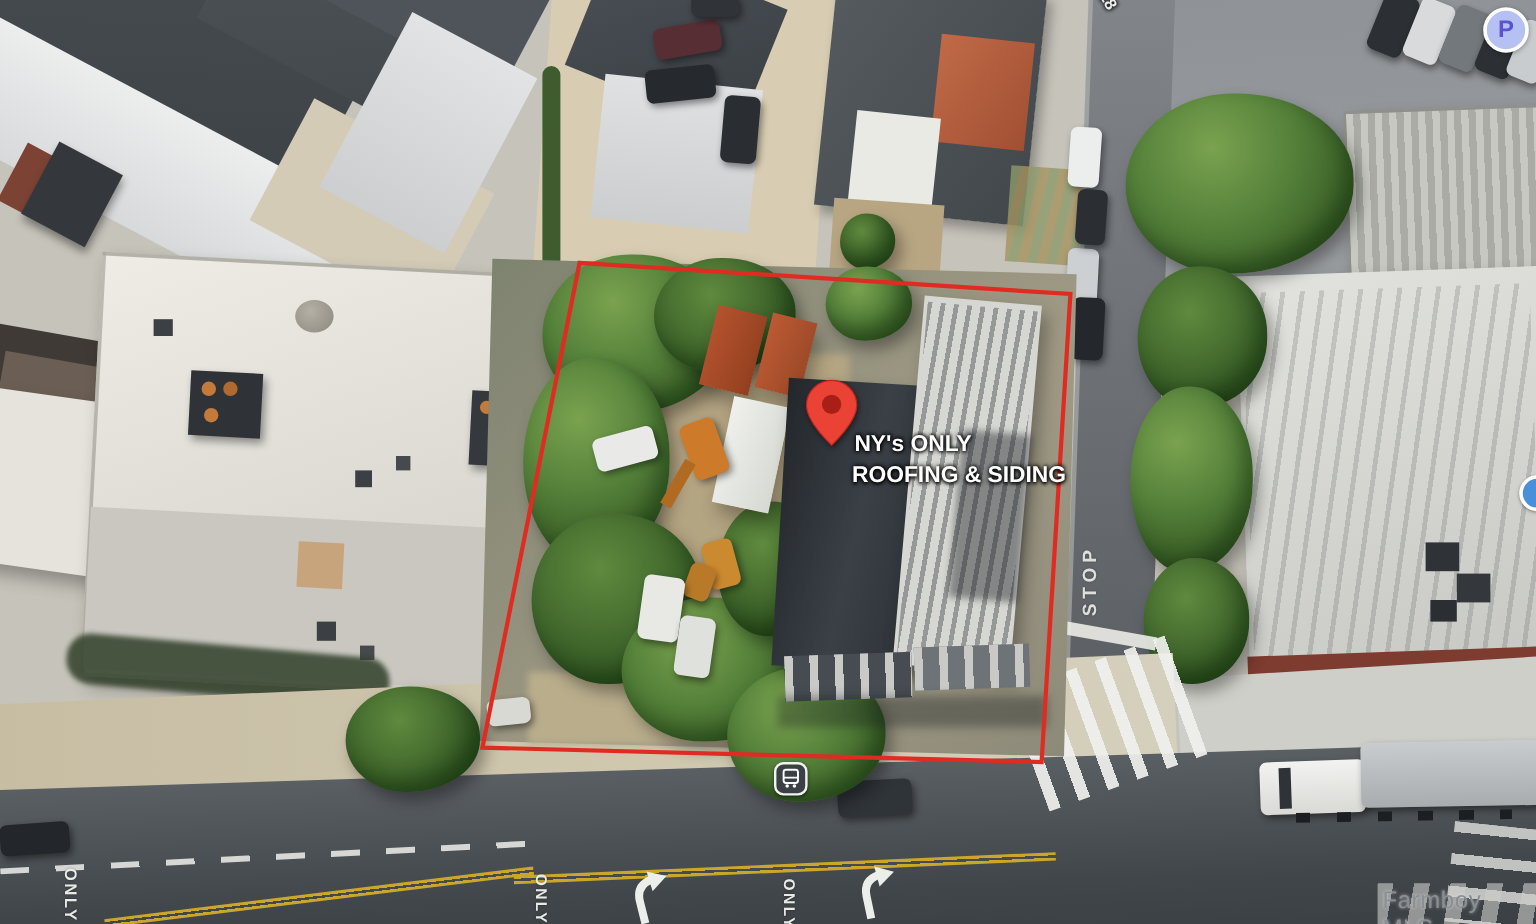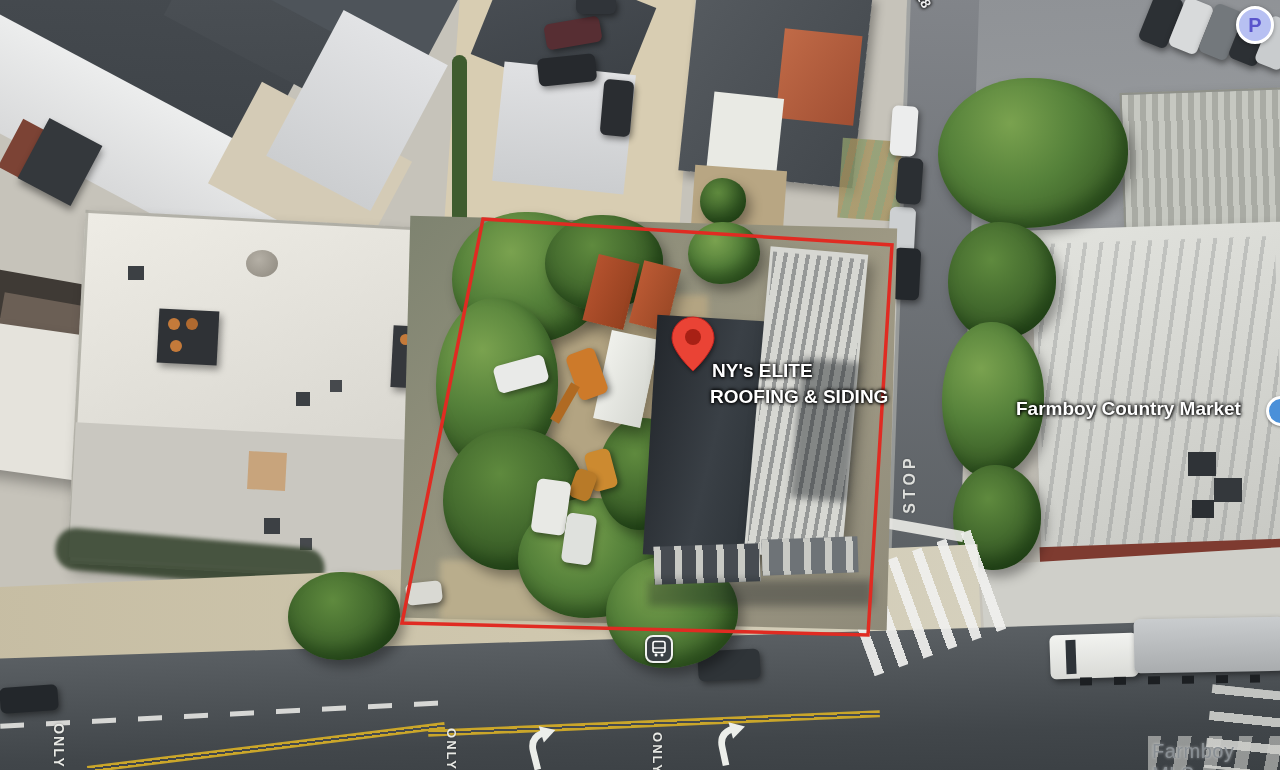--- a/index.html
+++ b/index.html
@@ -180,23 +180,22 @@
 
   <svg class="abs" style="left:0;top:0;" width="1280" height="770" viewBox="0 0 1280 770">
     <polygon points="483,219 892,245 868,635 402,623" fill="none" stroke="#e02b22" stroke-width="3.5" stroke-linejoin="miter"></polygon>
   </svg>
 
   <svg class="abs" style="left:671px;top:316px;filter:drop-shadow(1px 2px 2px rgba(0,0,0,.45));" width="44" height="56" viewBox="0 0 44 56">
     <path d="M22 1 C10.4 1 1 10.4 1 22 c0 14 21 33 21 33 s21 -19 21 -33 C43 10.4 33.6 1 22 1 Z" fill="#ea4335" stroke="#c5221f" stroke-width="1"></path>
     <circle cx="22" cy="21" r="8" fill="#a82015"></circle>
   </svg>
 
-  <div class="maplabel" style="left:712px;top:360px;font-size:19px;">NY's ELITE</div>
+  <div class="maplabel" style="left:712px;top:360px;font-size:19px;">NY's ONLY</div>
   <div class="maplabel" style="left:710px;top:386px;font-size:19px;">ROOFING &amp; SIDING</div>
-  <div class="maplabel" style="left:1016px;top:398px;font-size:19px;">Farmboy Country Market</div>
   <div class="maplabel" style="left:916px;top:-8px;font-size:14px;transform:rotate(60deg);opacity:.85;">18</div>
 
   <div class="abs" style="left:1236px;top:6px;width:38px;height:38px;border-radius:50%;background:#b7c0f2;border:3px solid #ffffff;box-sizing:border-box;box-shadow:0 1px 4px rgba(0,0,0,.35);display:flex;align-items:center;justify-content:center;">
     <span style="color:#5a55cc;font-weight:700;font-size:20px;line-height:1;">P</span>
   </div>
 
   <div class="abs" style="left:1266px;top:396px;width:30px;height:30px;border-radius:50%;background:#4a90d9;border:3px solid #ffffff;box-sizing:border-box;box-shadow:0 1px 3px rgba(0,0,0,.4);"></div>
 
   <div class="abs" style="left:1152px;top:740px;font-size:20px;font-weight:400;color:#898f94;text-shadow:0 0 3px rgba(255,255,255,.55);letter-spacing:.5px;">Farmboy MLS</div>
 

